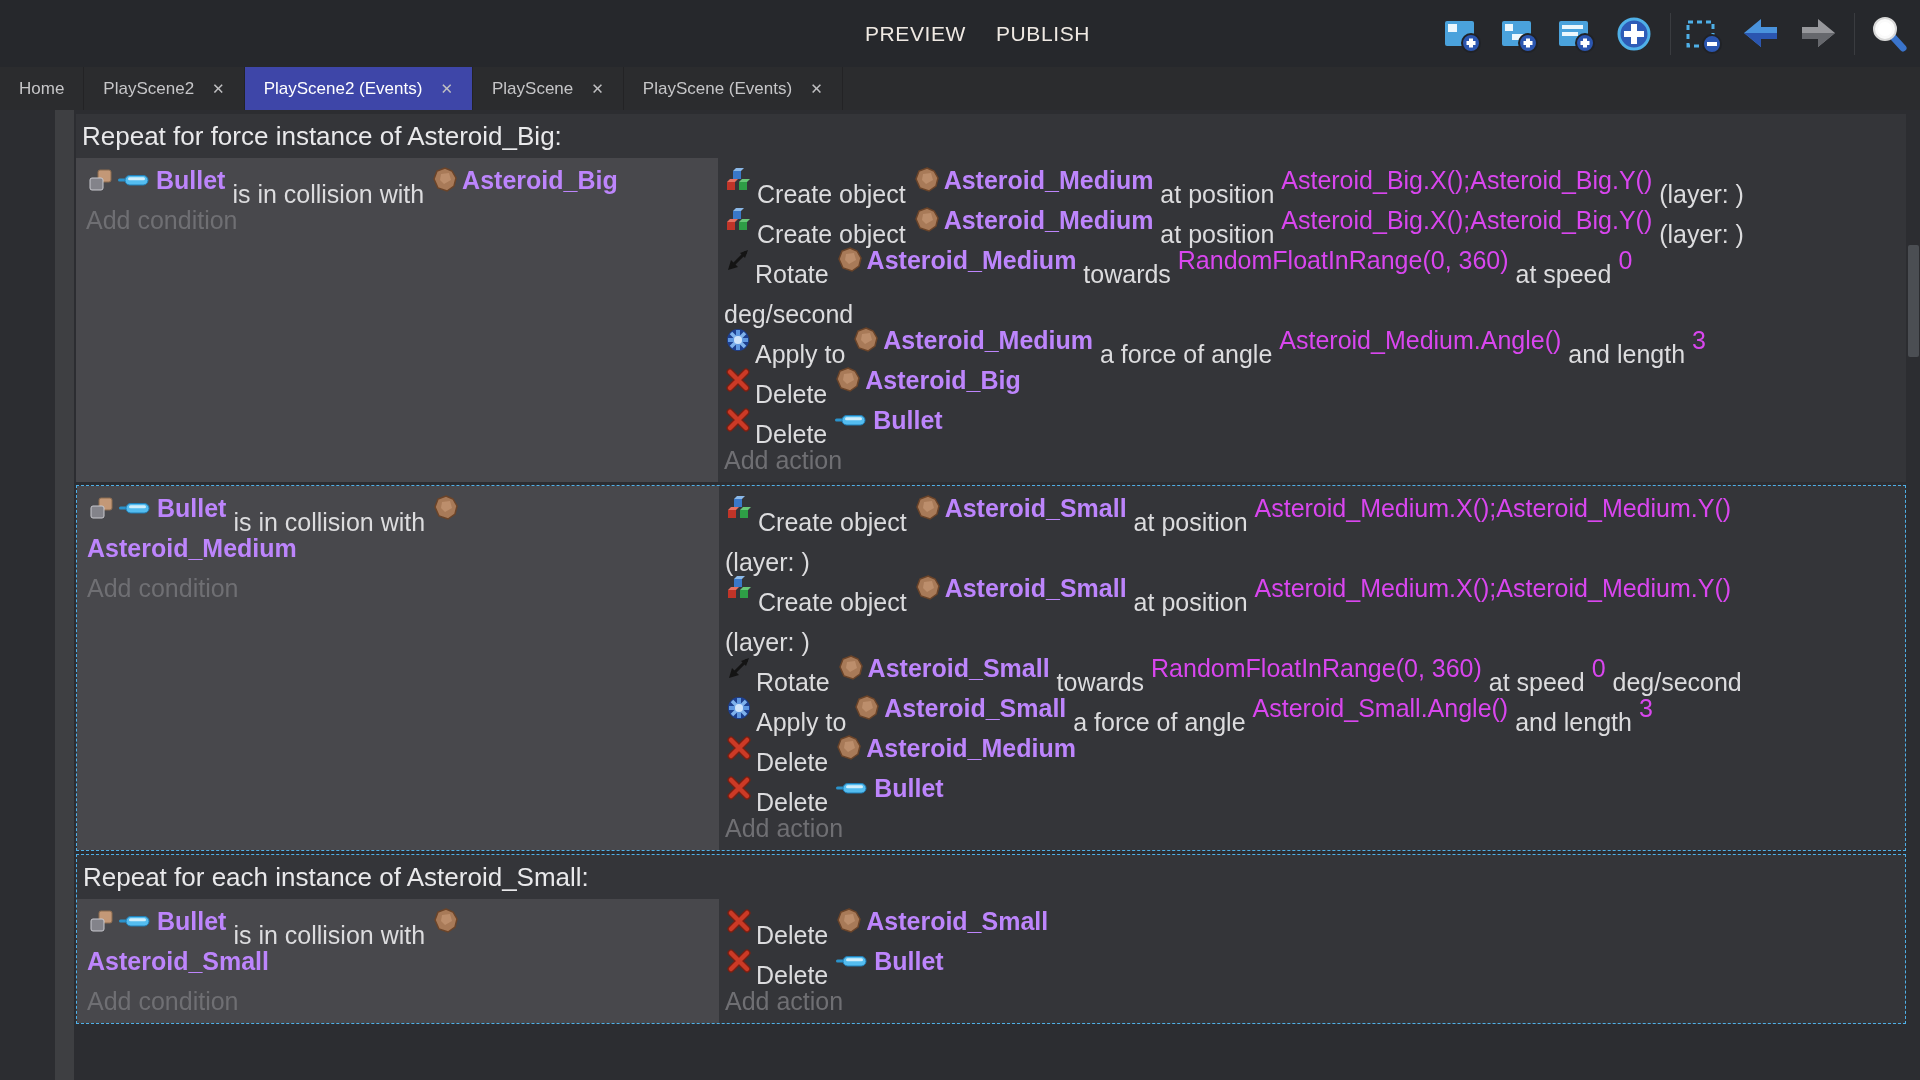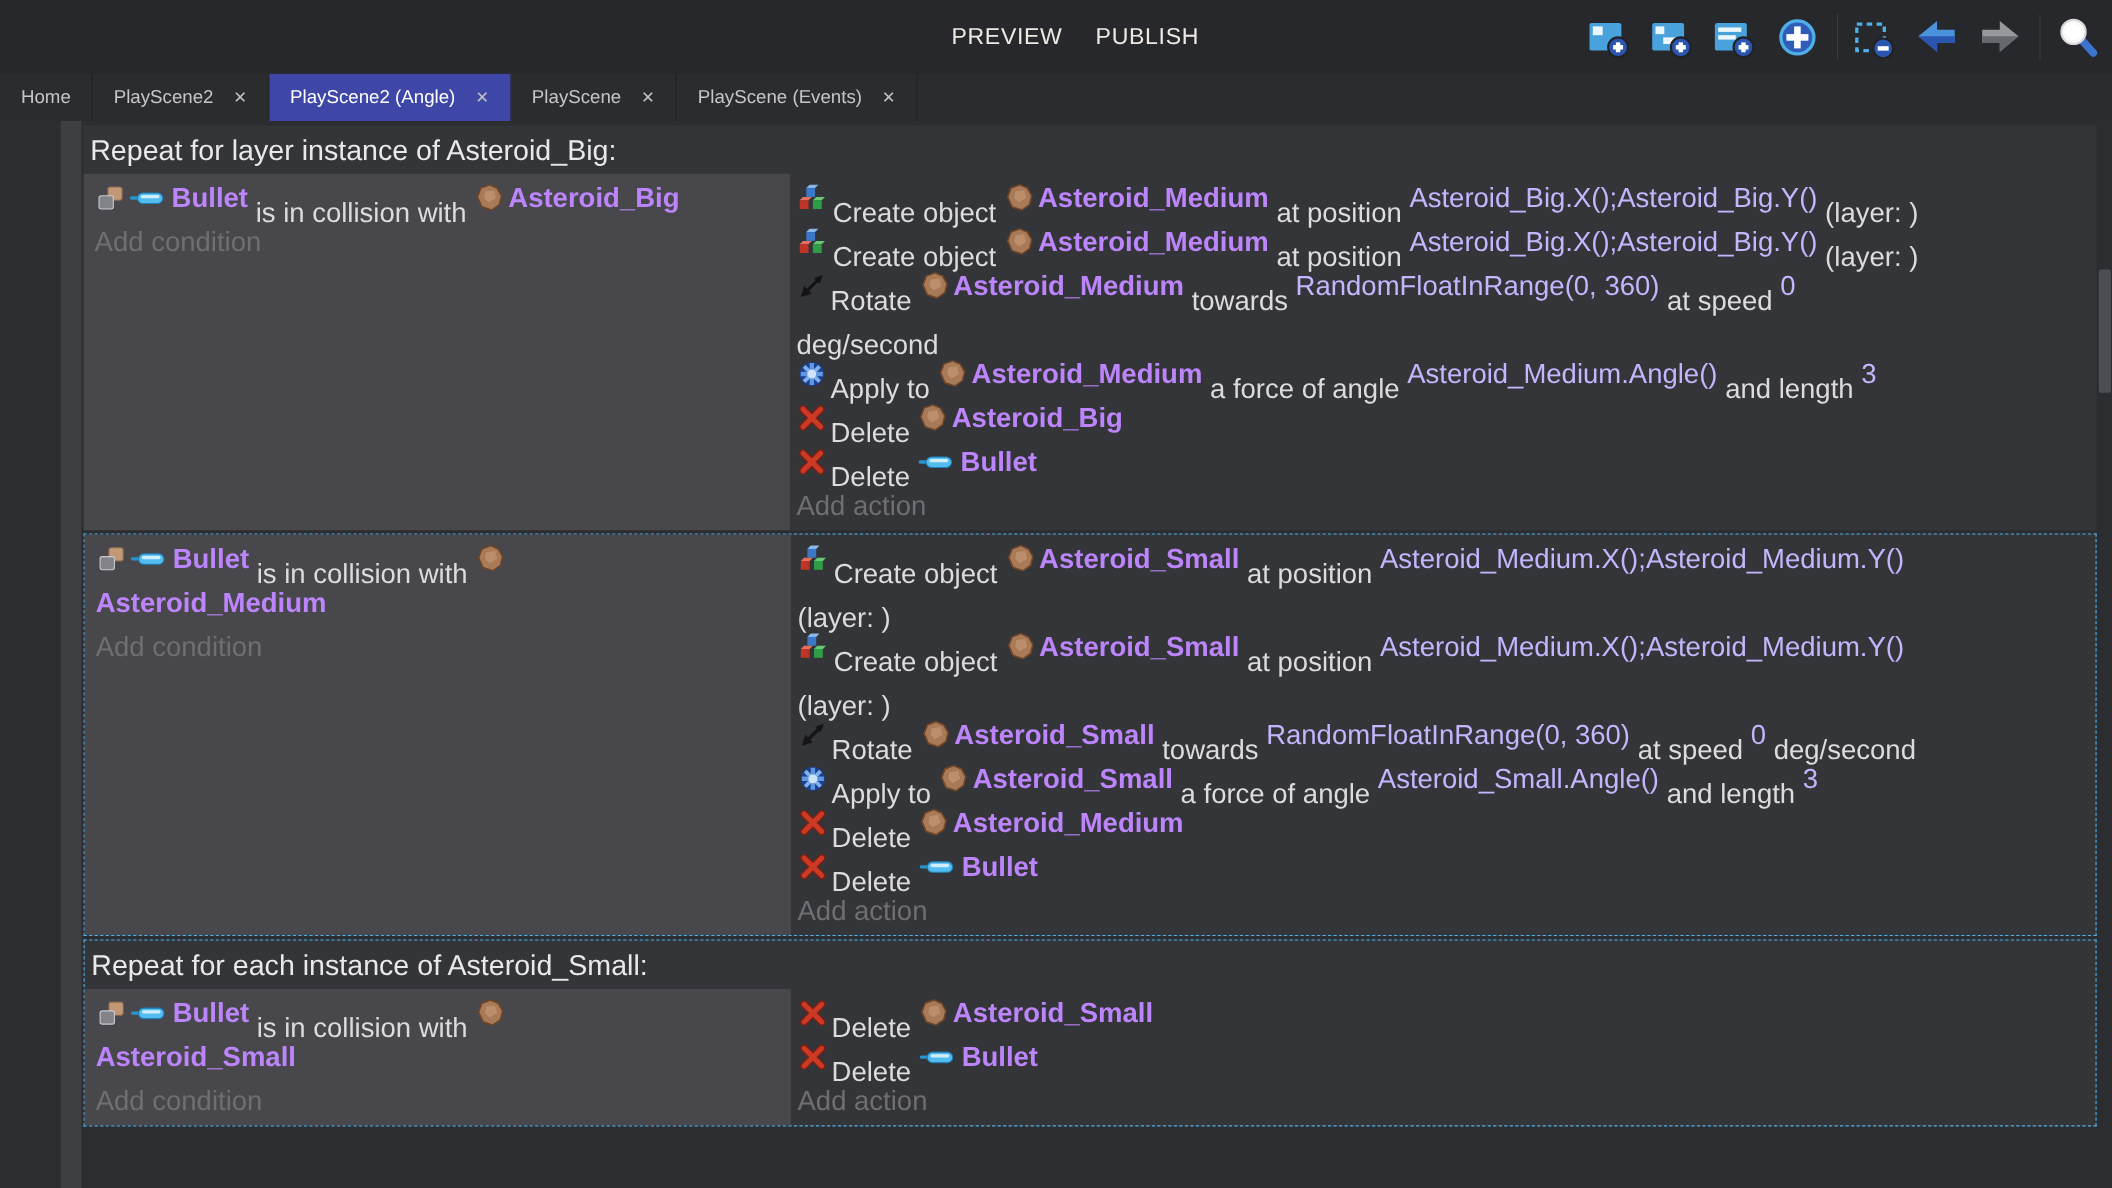--- a/index.html
+++ b/index.html
@@ -36,21 +36,21 @@
   .events{position:absolute;left:76px;top:4px;width:1830px;}
   .event{background:#343539;margin-bottom:3px;}
   .event.selected{border:1px dashed #4fb0e8;}
   .event-header{height:44px;line-height:44px;font-size:26px;color:#e9e9eb;padding-left:6px;white-space:nowrap;cursor:pointer;}
   .event-body{display:flex;align-items:stretch;}
   .conditions{width:642px;flex:none;background:#48484c;padding:2px 0 2px 10px;box-sizing:border-box;}
   .actions{flex:1;padding:2px 0 2px 6px;min-width:0;}
   .line{height:40px;display:flex;align-items:center;font-size:25px;color:#dcdcde;white-space:nowrap;cursor:pointer;}
   .line .t{white-space:pre;margin-top:28px;}
   .obj{color:#bd85fc;font-weight:bold;white-space:pre;}
-  .expr{color:#c4b5fd;white-space:pre;}
+  .expr{color:#d946ef;white-space:pre;}
   .add{color:#6f6f73;}
   .icon{display:inline-flex;flex:none;margin:0 4px 0 1px;align-items:center;}
 
   
   .scrollbar{position:absolute;right:0;top:0;width:14px;height:100%;}
   .scroll-thumb{position:absolute;left:2px;top:135px;width:11px;height:112px;background:#4b4e53;border-radius:2px;}
 </style>
 </head>
 <body>
 
@@ -162,38 +162,38 @@
 
   <div class="tabbar" id="tabbar">
       <div class="tab">
         <span>Home</span>
       </div>
       <div class="tab">
         <span>PlayScene2</span>
         <span class="close">✕</span>
       </div>
       <div class="tab active">
-        <span>PlayScene2 (Angle)</span>
+        <span>PlayScene2 (Events)</span>
         <span class="close">✕</span>
       </div>
       <div class="tab">
         <span>PlayScene</span>
         <span class="close">✕</span>
       </div>
       <div class="tab">
         <span>PlayScene (Events)</span>
         <span class="close">✕</span>
       </div>
     </div>
 
   <div class="events-area">
     <div class="gutter"></div>
     <div class="events" id="events">
         <div class="event">
-          <div class="event-header">Repeat for layer instance of Asteroid_Big:</div>
+          <div class="event-header">Repeat for force instance of Asteroid_Big:</div>
           <div class="event-body">
             <div class="conditions">
               <div class="line">
                 <span class="icon">
                   <svg width="26" height="24" viewBox="0 0 26 24">
                     <rect x="11" y="2" width="13" height="12" rx="2" fill="#c39877" stroke="#8a6a4e"></rect>
                     <rect x="3" y="10" width="13" height="12" rx="2" fill="#83838a" stroke="#c9c9cf"></rect>
                   </svg>
                 </span>
                 <span class="icon">

